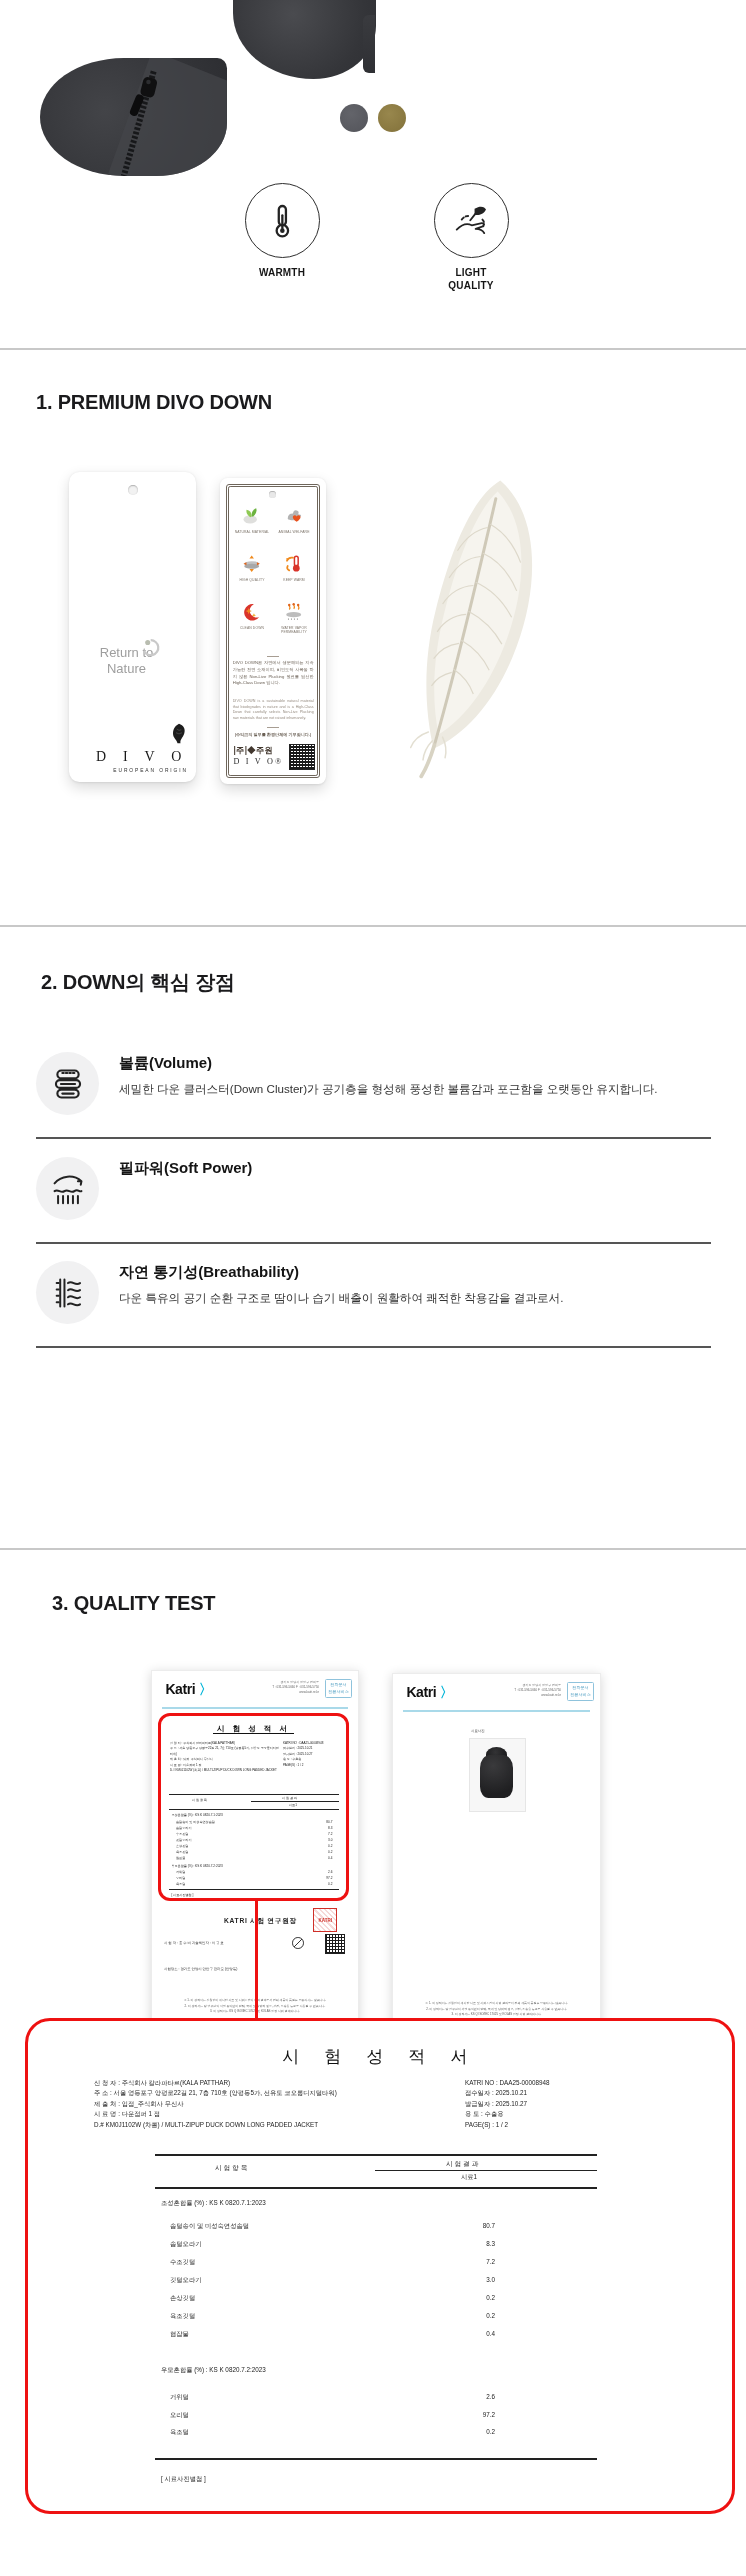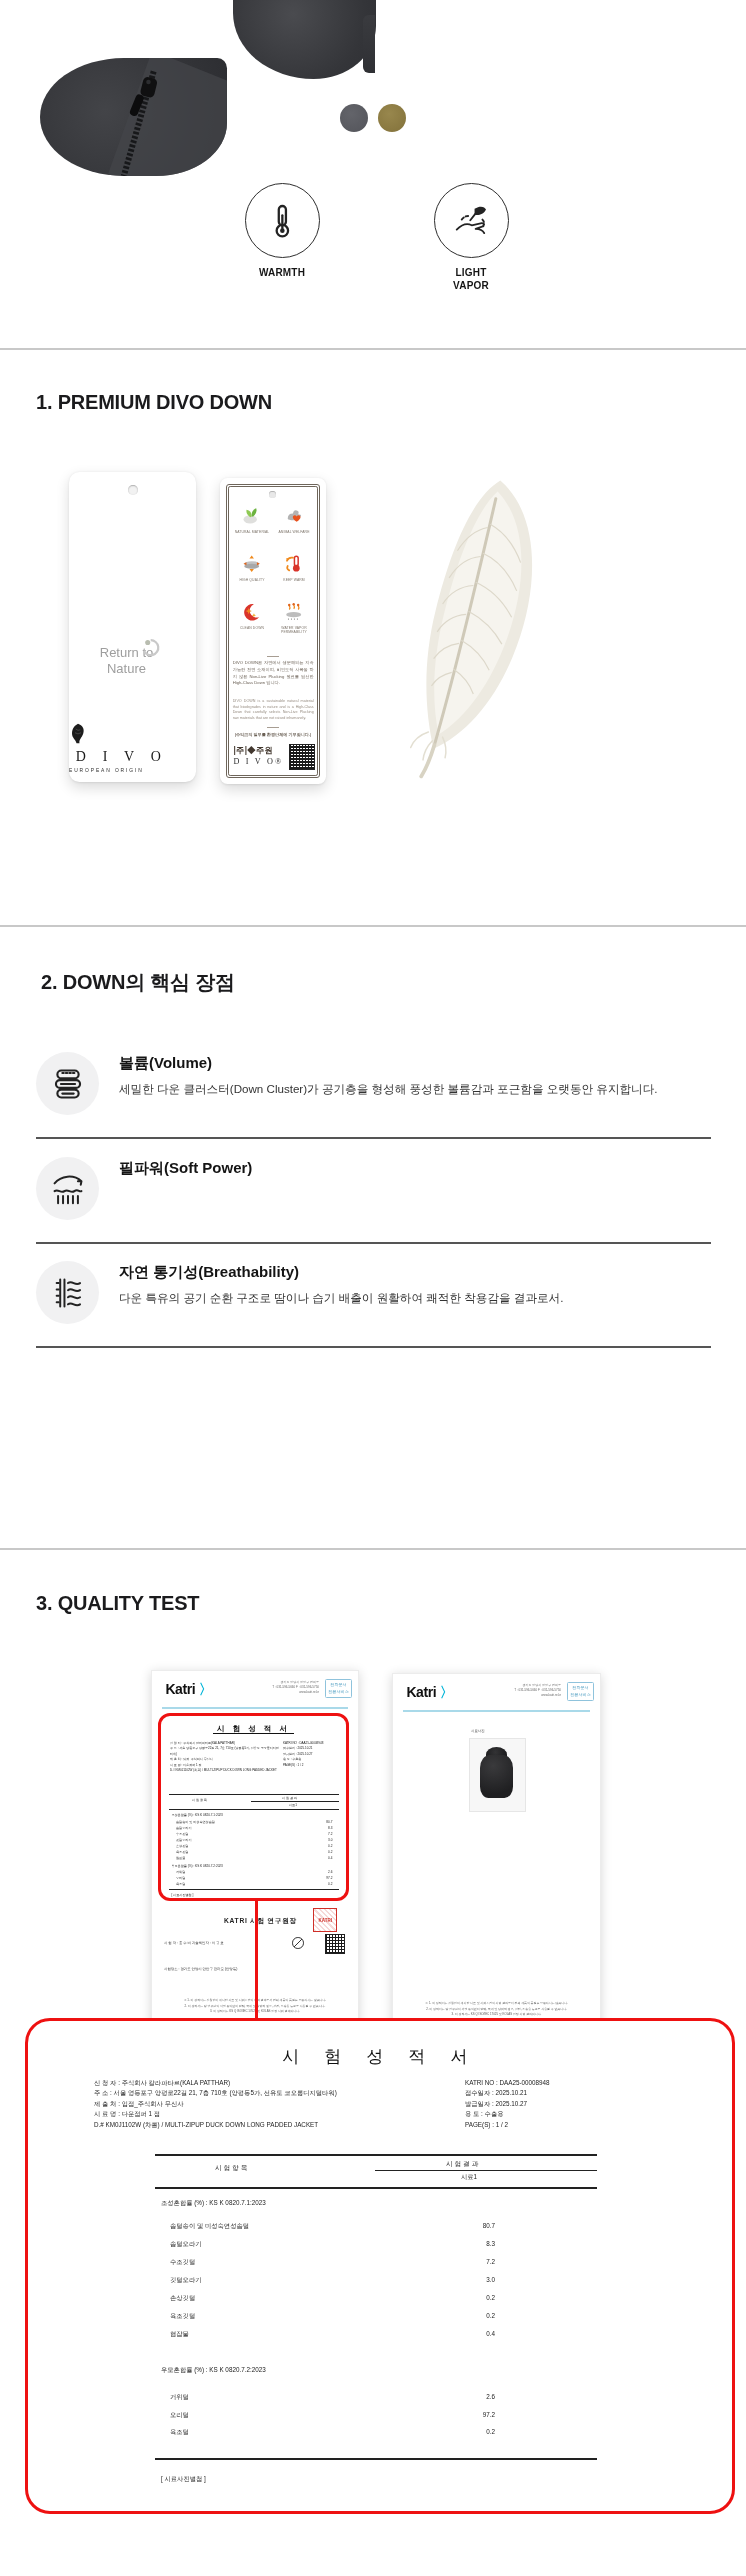--- a/index.html
+++ b/index.html
@@ -40,21 +40,21 @@
     background:linear-gradient(135deg,#43c6d6,#23aabf 60%,#1fa3b8);
     box-shadow:inset 0 0 0 0.7px rgba(255,255,255,.45)}
   .teal .inner{position:absolute;left:4.5px;top:4.5px;right:4.5px;bottom:4.5px;
     border:0.7px solid rgba(255,255,255,.8);display:flex;flex-direction:column;
     align-items:center;justify-content:center;color:#fff}
   .teal .t1{font-size:7px;letter-spacing:2.6px;margin-bottom:5.2px}
   .teal .t2{font-size:15.7px;font-weight:700;letter-spacing:3.7px;margin-bottom:3.7px}
   .teal .t3{font-size:9.3px;letter-spacing:5.2px}
   .ret{left:0;top:173px;width:115px;text-align:center;color:#9e9e9e;font-size:13px;line-height:1.25}
   .ret .swirl{position:absolute;right:24px;top:-7.5px}
-  .brandblk{left:0;top:251px;width:119px;text-align:left}
+  .brandblk{left:0;top:251px;width:119px;text-align:right}
   .brandblk .mark{margin:0 auto}
   .brandblk .divo{font-family:"Liberation Serif",serif;font-size:14px;letter-spacing:6.7px;
     color:#181818;margin-top:1.5px;padding-left:6.7px}
   .brandblk .org{font-size:4.9px;letter-spacing:1.9px;color:#2c2c2c;margin-top:3.7px}
 
   .tagB{left:220px;top:478px;width:106px;height:306px;background:#fff;border-radius:7.5px;
     box-shadow:0 5.2px 13.4px rgba(0,0,0,.14),0 0.7px 2.2px rgba(0,0,0,.08)}
   .tagB .frame{position:absolute;left:6px;top:6px;right:6px;bottom:6px;border:0.9px solid #6e655a;border-radius:3px}
   .tagB .frame2{position:absolute;left:8.2px;top:8.2px;right:8.2px;bottom:8.2px;border:0.6px solid #6e655a;border-radius:2.2px}
   .tagB .hole{left:49px;top:13.4px;width:6.7px;height:6.7px;border-radius:50%;background:#e8e8e8;
@@ -171,21 +171,21 @@
       <svg width="40" height="40" viewBox="0 0 56 56" fill="none" stroke="#232323" stroke-width="2.6" stroke-linecap="round" stroke-linejoin="round">
         <path d="M8 40 c7 -7 15 -9 21 -6 l14 -3 c3.5 -.5 4 4 .5 5 l-9 3 c6 0 10 2 12 6"></path>
         <path d="M33 11 c8 -5 14 -3 16 1 c-3 7 -12 9 -16 7 z" fill="#232323" stroke="none"></path>
         <line x1="34" y1="18" x2="27" y2="27"></line>
         <path d="M15 26 q4 -5 9 -5" stroke-dasharray="4 3"></path>
         <path d="M44 26 q3 3 2 7" stroke-dasharray="4 3"></path>
       </svg>
     </div>
     <div class="lbl">
       <div>LIGHT</div>
-      <div>VAPOR</div>
+      <div>QUALITY</div>
     </div>
   </div>
 
   <div class="abs hdiv" style="top:348px"></div>
   <div class="abs h-big" style="left:36px;top:391px">1. PREMIUM DIVO DOWN</div>
 
   <div class="abs tagA">
     <div class="abs hole"></div>
     <div class="abs ret">
       <svg class="swirl" width="19.4" height="19.4" viewBox="0 0 26 26">
@@ -336,21 +336,21 @@
         <path d="M24 10 c6 -5 10 5 17 0 M24 20 c6 -5 10 5 17 0 M24 30 c6 -5 10 5 17 0 M24 40 c6 -5 10 5 17 0"></path>
       </svg>
     </div>
     <div class="t">자연 통기성(Breathability)</div>
     <div class="d">다운 특유의 공기 순환 구조로 땀이나 습기 배출이 원활하여 쾌적한 착용감을 결과로서.</div>
   </div>
   <div class="abs fdiv" style="top:1346px"></div>
 
 
   <div class="abs hdiv" style="top:1548px"></div>
-  <div class="abs h-big" style="left:36px;top:1592px">3. QUALITY TEST</div>
+  <div class="abs h-big" style="left:52px;top:1592px">3. QUALITY TEST</div>
 
   <div class="abs doc doc1">
     <div class="abs klogo" style="left:13.4px;top:10.4px">
       <span>Katri</span>
       <span class="chev">〉</span>
     </div>
     <div class="abs kaddr" style="right:39px;top:9px;width:82px">
       <div>경기도 안양시 만안구 전파로</div>
       <div>T : 031-596-5660  F : 031-596-5750</div>
       <div>www.katri.re.kr</div>

